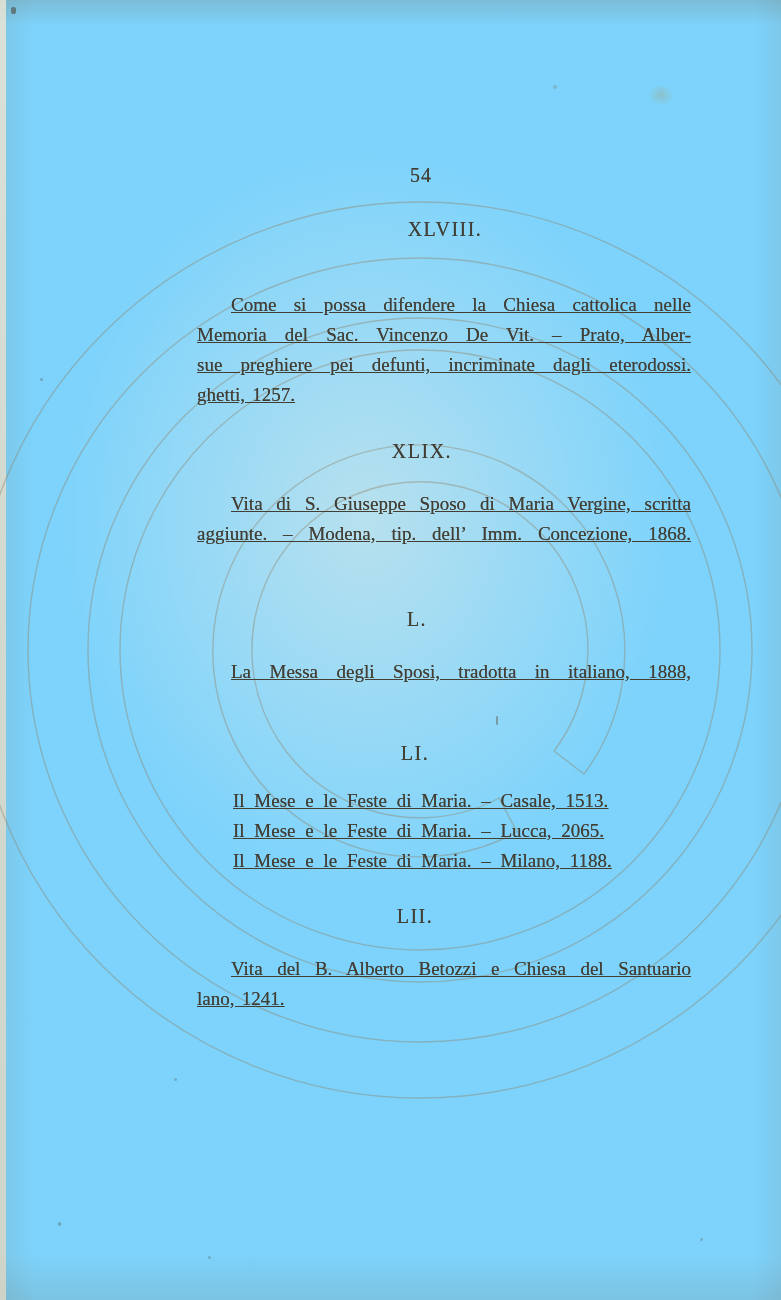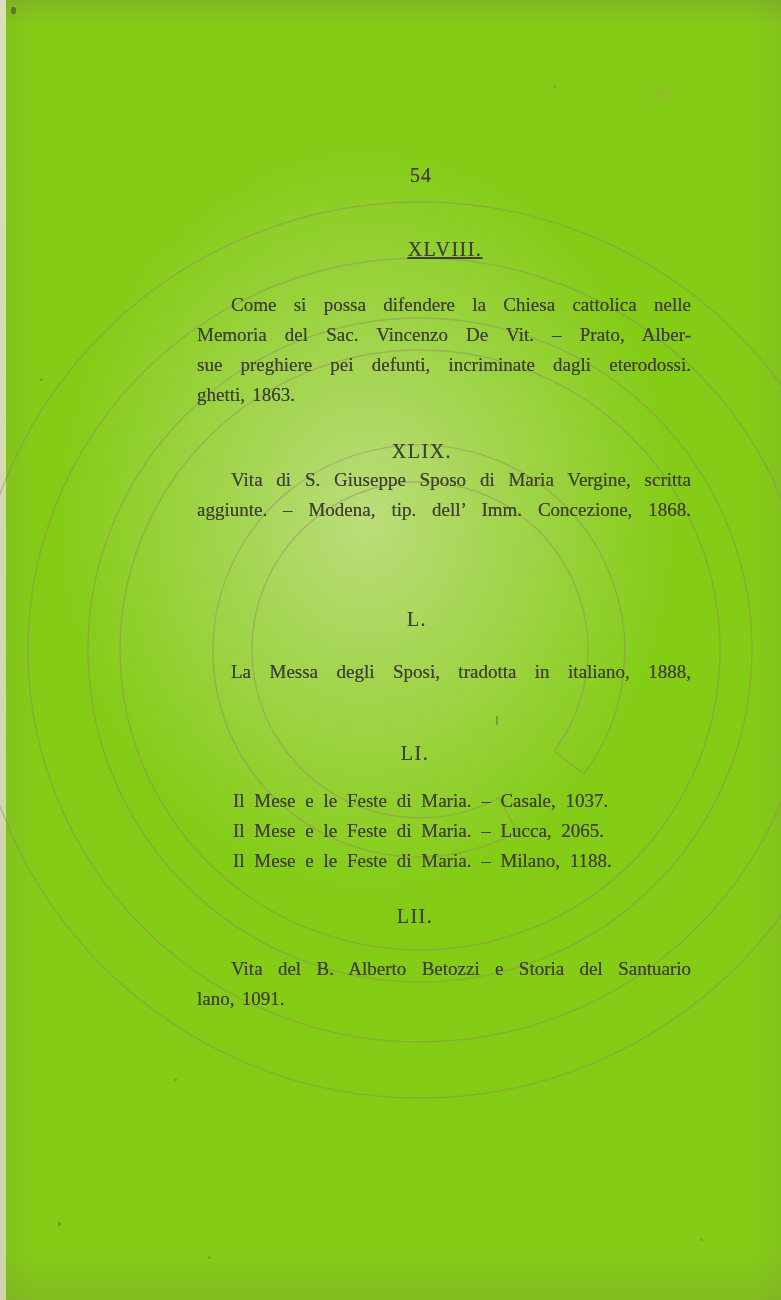--- a/index.html
+++ b/index.html
@@ -1,19 +1,19 @@
 <!DOCTYPE html>
 <html><head>
 <meta charset="utf-8">
 <style>
   html,body { margin:0; padding:0; background:#777; }
   .page {
     position:relative;
     width:781px; height:1300px;
-    background:#84cc16;
+    background:#7dd3fc;
     overflow:hidden;
     font-family:"Liberation Serif","DejaVu Serif",serif;
     color:#433e33;
   }
   .shade {
     position:absolute; inset:0; pointer-events:none;
     background:
       radial-gradient(ellipse 430px 520px at 47% 40%, rgba(242,238,224,.50), rgba(242,238,224,0) 72%),
       linear-gradient(180deg, rgba(118,108,86,.22) 0, rgba(118,108,86,0) 26px),
       linear-gradient(0deg,   rgba(118,108,86,.16) 0, rgba(118,108,86,0) 46px),
@@ -34,33 +34,33 @@
   }
   .heading {
     position:absolute; left:197px; width:494px; margin:0;
     text-align:center; font-size:20px; font-weight:normal;
     letter-spacing:1.5px;
   }
   .para {
     position:absolute; left:197px; width:494px;
     font-size:19px; line-height:30px; word-spacing:2.5px;
   }
-  .line { white-space:normal; }
+  .line { white-space:normal;text-decoration:underline; }
   .line.justify { text-align:justify; text-align-last:justify; }
   .line.indent { text-indent:34px; }
   .line.list { padding-left:36px; word-spacing:5px; }
   .pagenum, .heading, .para {
     text-shadow:0 0 .6px rgba(62,56,45,.75);
   }
 
   
-  #h1 { top:238px; transform:translateX(1px);text-decoration:underline; }
+  #h1 { top:218px; transform:translateX(1px); }
   #p1 { top:290px; }
   #h2 { top:440px; transform:translateX(-22px); }
-  #p2 { top:465px; }
+  #p2 { top:489px; }
   #h3 { top:608px; transform:translateX(-27px); }
   #p3 { top:657px; }
   #h4 { top:742px; transform:translateX(-29px); }
   #p4 { top:786px; }
   #h5 { top:905px; transform:translateX(-29px); }
   #p5 { top:954px; }
 
   .speck { position:absolute; border-radius:50%; pointer-events:none; }
   .s1 { left:11px;  top:7px;    width:5px; height:7px; background:rgba(70,62,48,.55); border-radius:40%; }
   .s2 { left:40px;  top:378px;  width:3px; height:3px; background:rgba(90,80,62,.35); }
@@ -96,45 +96,45 @@
 
   <div class="pagenum">54</div>
 
   <div>
 
     <h2 class="heading" id="h1">XLVIII.</h2>
     <div class="para" id="p1">
       <div class="line justify indent">Come si possa difendere la Chiesa cattolica nelle</div>
       <div class="line justify">Memoria del Sac. Vincenzo De Vit. – Prato, Alber-</div>
       <div class="line justify">sue preghiere pei defunti, incriminate dagli eterodossi.</div>
-      <div class="line">ghetti, 1863.</div>
+      <div class="line">ghetti, 1257.</div>
     </div>
 
     <h2 class="heading" id="h2">XLIX.</h2>
     <div class="para" id="p2">
       <div class="line justify indent">Vita di S. Giuseppe Sposo di Maria Vergine, scritta</div>
       <div class="line justify">aggiunte. – Modena, tip. dell’ Imm. Concezione, 1868.</div>
     </div>
 
     <h2 class="heading" id="h3">L.</h2>
     <div class="para" id="p3">
       <div class="line justify indent">La Messa degli Sposi, tradotta in italiano, 1888,</div>
     </div>
 
     <h2 class="heading" id="h4">LI.</h2>
     <div class="para" id="p4">
-      <div class="line list">Il Mese e le Feste di Maria. – Casale, 1037.</div>
+      <div class="line list">Il Mese e le Feste di Maria. – Casale, 1513.</div>
       <div class="line list">Il Mese e le Feste di Maria. – Lucca, 2065.</div>
       <div class="line list">Il Mese e le Feste di Maria. – Milano, 1188.</div>
     </div>
 
     <h2 class="heading" id="h5">LII.</h2>
     <div class="para" id="p5">
-      <div class="line justify indent">Vita del B. Alberto Betozzi e Storia del Santuario</div>
-      <div class="line">lano, 1091.</div>
+      <div class="line justify indent">Vita del B. Alberto Betozzi e Chiesa del Santuario</div>
+      <div class="line">lano, 1241.</div>
     </div>
 
   </div>
 
   <div class="speck s1"></div>
   <div class="speck s2"></div>
   <div class="speck s3"></div>
   <div class="speck s4"></div>
   <div class="speck s5"></div>
   <div class="speck s6"></div>

